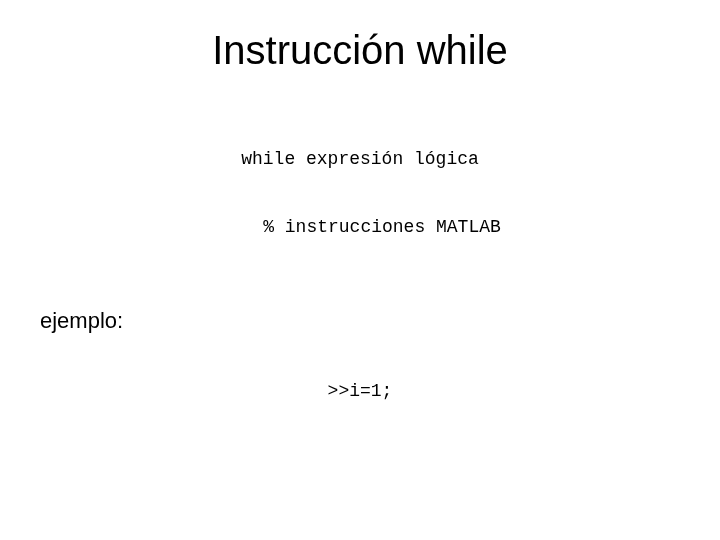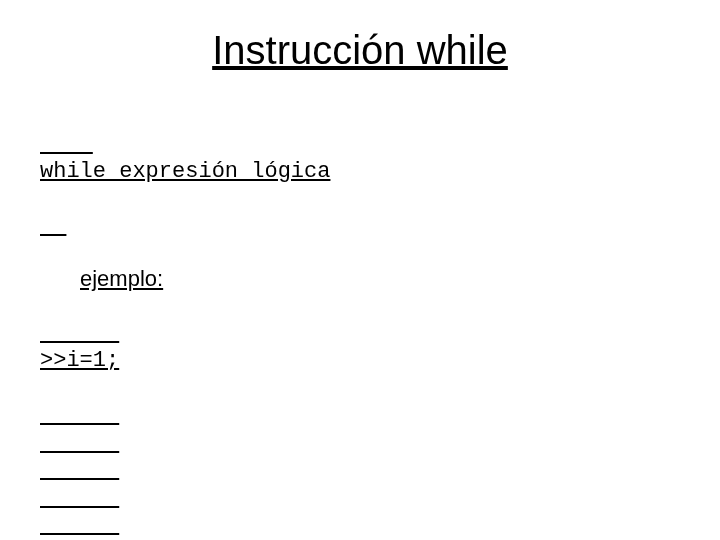--- a/index.html
+++ b/index.html
@@ -10,54 +10,54 @@
     background: #ffffff;
     color: #000000;
     font-family: Arial, Helvetica, sans-serif;
   }
   .slide {
     position: relative;
     width: 720px;
     height: 540px;
     box-sizing: border-box;
     padding: 20px 40px 56px 40px;
-    text-decoration: underline;
   }
   .title {
     text-align: center;
     font-size: 40px;
     font-weight: 400;
     margin: 8px 0 30px 0;
   }
   .mono {
     font-family: "Courier New", Courier, monospace;
-    font-size: 22px;
+    font-size: 18px;
     line-height: 1.25;
     white-space: pre;
+    text-align: center;
   }
   .sans {
     font-family: Arial, Helvetica, sans-serif;
     font-size: 22px;
     line-height: 1.25;
-    margin-left: 40px;
   }
   .block {
     margin-bottom: 24px;
   }
   .indent1 { padding-left: 44px; }
 </style>
 </head>
 <body>
 
 <div class="slide">
 
   <h1 class="title">Instrucción while</h1>
 
   <div class="block mono">
     <div>while expresión lógica</div>
+    <div class="indent1">% instrucciones MATLAB</div>
   </div>
 
   <div class="block">
     <div class="sans">ejemplo:</div>
     <div class="mono">
       <div>&gt;&gt;i=1;</div>
       
       
       
       

